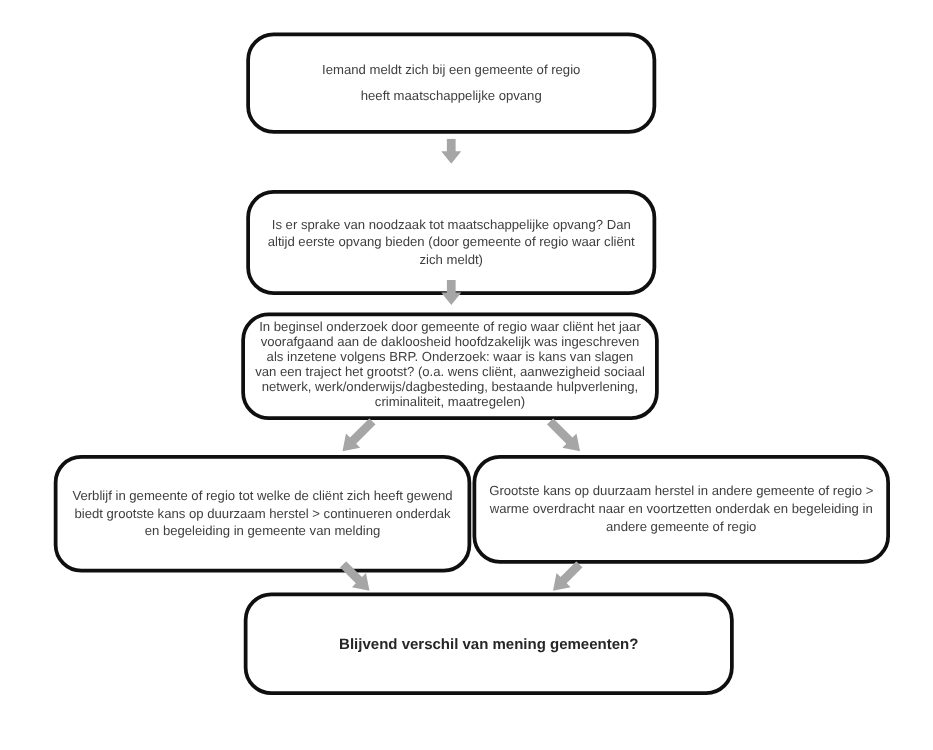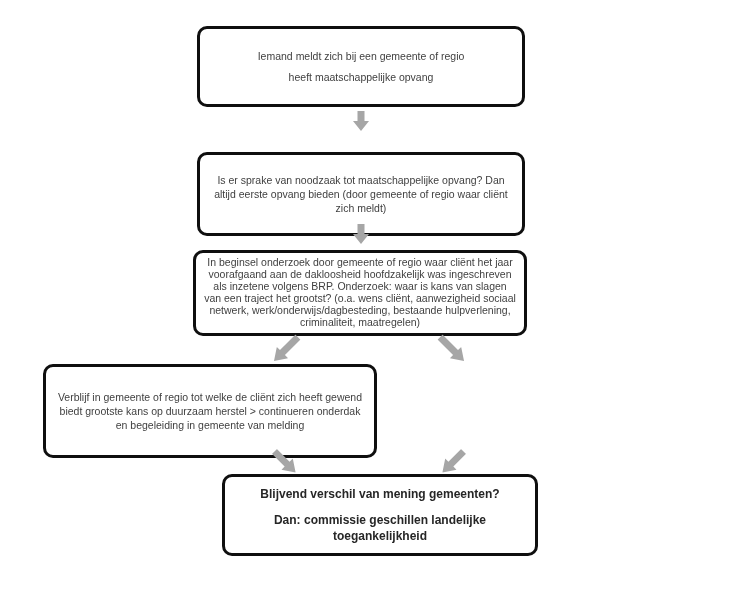--- a/index.html
+++ b/index.html
@@ -13,21 +13,21 @@
   html,body{margin:0;padding:0;background:#fff;}
   .canvas{
     position:relative;width:746px;height:600px;
     background:var(--background);
     font-family:"Liberation Sans", sans-serif;
     overflow:hidden;
   }
   .fbox{
     position:absolute;box-sizing:border-box;
     border:3px solid var(--box-border);
-    border-radius:10px;
+    border-radius:22px;
     background:var(--box-fill);
     display:flex;flex-direction:column;align-items:center;justify-content:center;
     text-align:center;color:var(--text);
     font-size:10.5px;line-height:1.36;
     padding:4px 10px;
   }
   .fbox p{margin:3px 0;}
   .box-onderzoek{line-height:1.14;padding:4px 8px;}
   .box-final{font-weight:bold;color:var(--text-bold);font-size:12px;}
   .box-final p{margin:5px 0;}
@@ -76,31 +76,33 @@
   <div class="arrow rotm45" style="left:444px;top:332px;">
     <svg width="16" height="34" viewBox="0 0 16 34">
       <polygon points="4.5,0 11.5,0 11.5,22 16,22 8,34 0,22 4.5,22"></polygon>
     </svg>
   </div>
 
   <div class="fbox" style="left:43px;top:364px;width:334px;height:94px;">
     <div>Verblijf in gemeente of regio tot welke de cliënt zich heeft gewend biedt grootste kans op duurzaam herstel &gt; continueren onderdak en begeleiding in gemeente van melding</div>
   </div>
 
+  <div class="fbox" style="left:378px;top:364px;width:334px;height:87px;">
+    <div>Grootste kans op duurzaam herstel in andere gemeente of regio &gt; warme overdracht naar en voortzetten onderdak en begeleiding in andere gemeente of regio</div>
+  </div>
 
   <div class="arrow rotm45" style="left:277px;top:447px;">
     <svg width="16" height="30" viewBox="0 0 16 30">
       <polygon points="4.5,0 11.5,0 11.5,18 16,18 8,30 0,18 4.5,18"></polygon>
     </svg>
   </div>
 
   <div class="arrow rot45" style="left:445px;top:447px;">
     <svg width="16" height="30" viewBox="0 0 16 30">
       <polygon points="4.5,0 11.5,0 11.5,18 16,18 8,30 0,18 4.5,18"></polygon>
     </svg>
   </div>
 
-  <div class="fbox box-final" style="left:195px;top:474px;width:316px;height:82px;margin-left:27px;">
+  <div class="fbox box-final" style="left:195px;top:474px;width:392px;height:82px;">
     <p>Blijvend verschil van mening gemeenten?</p>
-    <p>Dan: commissie geschillen landelijke toegankelijkheid</p>
   </div>
 
 </div>
 
 </body></html>

